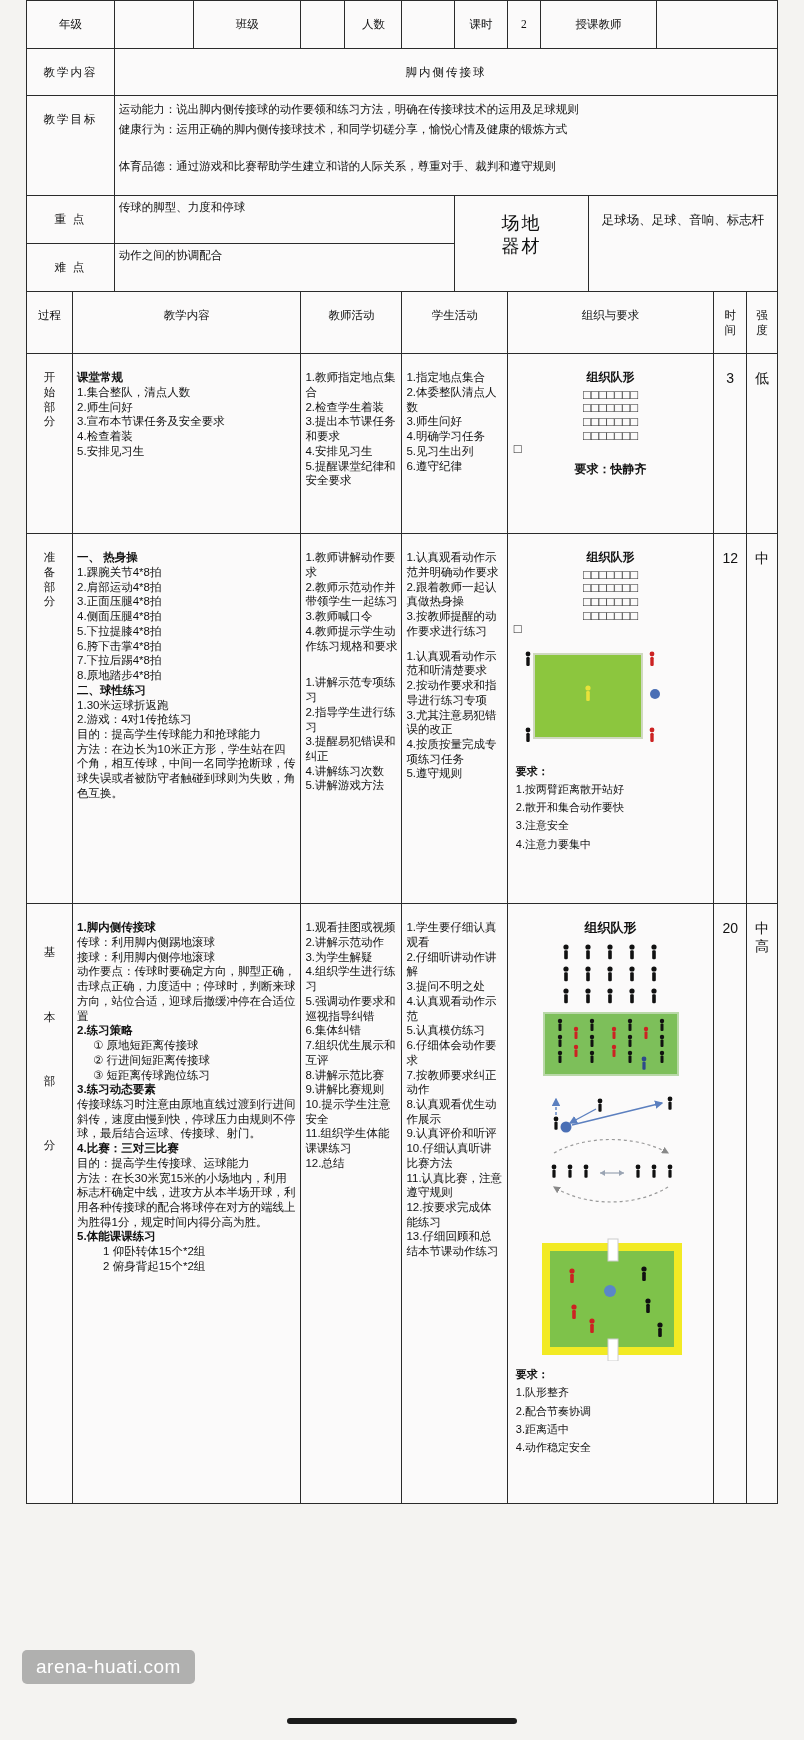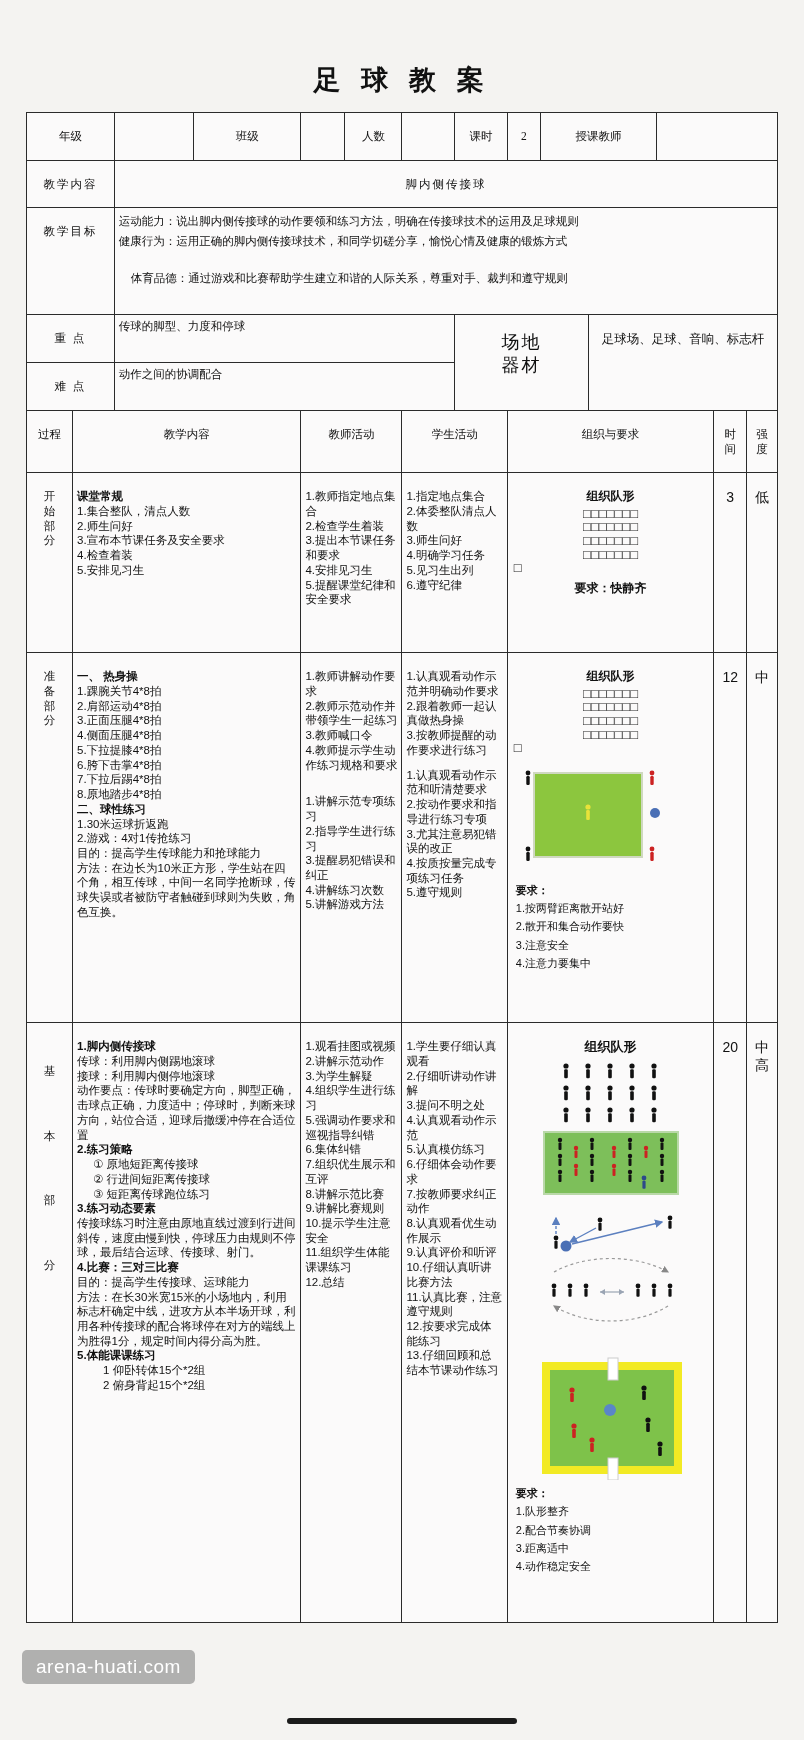--- a/index.html
+++ b/index.html
@@ -107,21 +107,20 @@
     background: #1b1b1b;
     border-radius: 4px;
   }
   .indent { padding-left: 16px; }
 </style>
 </head>
 <body>
 
 <div class="page">
 
-  <div class="title">足 球 教 案</div>
 
   <table class="doc">
     <colgroup>
       <col style="width:42px">
         <col style="width:38px">
         <col style="width:72px">
       <col style="width:60px">
         <col style="width:38px">
         <col style="width:40px">
       <col style="width:52px">
@@ -152,21 +151,21 @@
     <tr>
       <td class="lbl" colspan="2" style="height:38px">教学内容</td>
       <td class="bigcenter" colspan="13">脚内侧传接球</td>
     </tr>
 
     <tr>
       <td class="lbl" colspan="2" style="height:100px">教学目标</td>
       <td colspan="13" style="padding-top:5px">
         <p class="goal-line" style="margin:0 0 3px 0">运动能力：说出脚内侧传接球的动作要领和练习方法，明确在传接球技术的运用及足球规则</p>
         <p class="goal-line" style="margin:0 0 20px 0">健康行为：运用正确的脚内侧传接球技术，和同学切磋分享，愉悦心情及健康的锻炼方式</p>
-        <p class="goal-line" style="margin:12px">体育品德：通过游戏和比赛帮助学生建立和谐的人际关系，尊重对手、裁判和遵守规则</p>
+        <p class="goal-line" style="margin:0">体育品德：通过游戏和比赛帮助学生建立和谐的人际关系，尊重对手、裁判和遵守规则</p>
       </td>
     </tr>
 
     <tr>
       <td class="lbl" colspan="2" style="height:44px">重 点</td>
       <td colspan="6" style="vertical-align:top;padding-top:4px">传球的脚型、力度和停球</td>
       <td class="lbl" colspan="3" rowspan="2" style="font-size:18px">
         <div>场地</div>
         <div>器材</div>
       </td>

